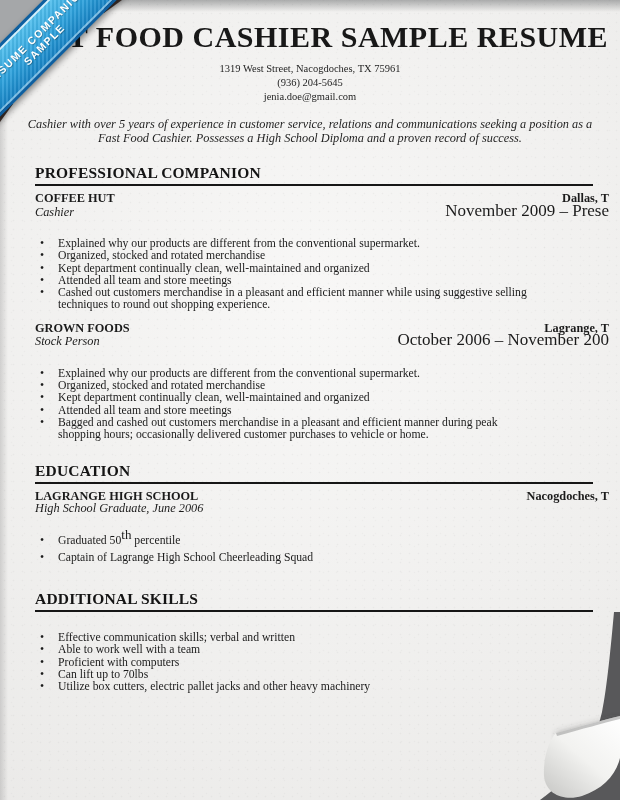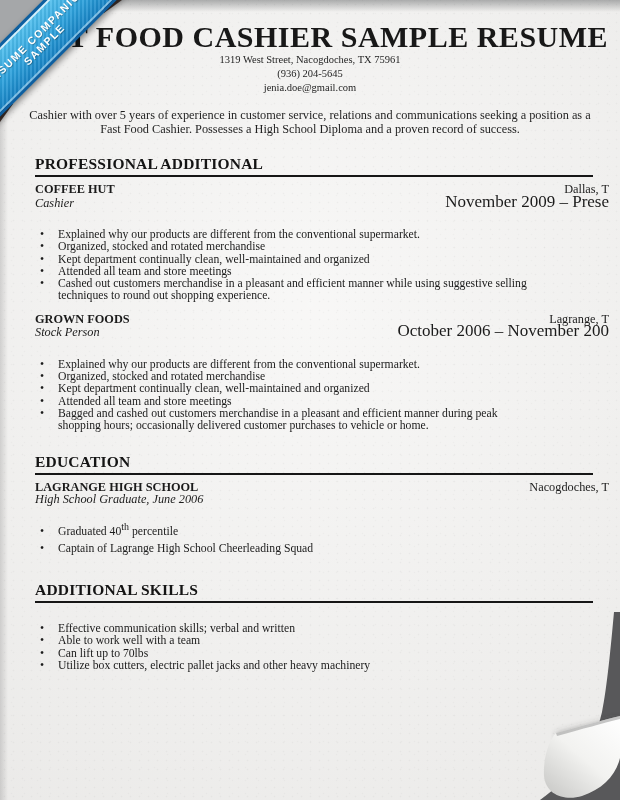--- a/index.html
+++ b/index.html
@@ -34,54 +34,54 @@
     background:linear-gradient(90deg, rgba(60,60,62,0.18), rgba(60,60,62,0));
     pointer-events:none;
   }
 
   
   .fullwidth { width:620px; text-align:center; }
   h1.title {
     margin-top:20px; font-size:30px; line-height:33px; font-weight:bold;
     letter-spacing:0.5px; color:#181818; text-align:center;
   }
-  .contact { margin-top:0; font-size:10.5px; line-height:14px; color:#242424; }
+  .contact { margin-top:9px; font-size:10.5px; line-height:14px; color:#242424; }
   .summary {
-    margin:13px auto 0 auto; width:566px; 
+    margin:13px auto 0 auto; width:566px; font-style:italic;
     font-size:12.3px; line-height:14px; text-align:center; color:#1f1f1f;
   }
 
   
   .content { margin-left:35px; width:558px; }
   section.sec h2 {
     font-size:15.5px; font-weight:bold; letter-spacing:0.2px;
     padding-bottom:2px; border-bottom:2.2px solid #161616; color:#141414;
   }
   .sec-experience { margin-top:19px; }
   .sec-education  { margin-top:20px; }
   .sec-skills     { margin-top:26px; }
 
   .job { margin-top:6px; }
   .job + .job { margin-top:10px; }
   .row { display:flex; justify-content:space-between; align-items:baseline; }
   .co, .school { font-size:12.3px; font-weight:bold; line-height:12.5px; }
-  .loc { font-size:12.3px; font-weight:normal; line-height:12.5px; margin-right:-16px; white-space:nowrap;text-align:center; }
+  .loc { font-size:12.3px; font-weight:bold; line-height:12.5px; margin-right:-16px; white-space:nowrap;text-align:center; }
   .role, .degree { font-size:12.3px; font-style:italic; line-height:12.5px;font-family:Liberation Serif, serif; }
   .dates { font-size:17px; line-height:12.5px; margin-right:-16px; white-space:nowrap; }
 
   ul.bullets { list-style:none; margin-top:20px; }
   ul.bullets li {
     position:relative; padding-left:23px; font-size:11.7px; line-height:12.3px;
     width:492px;
   }
   ul.bullets li::before {
     content:"•"; position:absolute; left:5px; top:0; font-size:11.7px;
   }
   ul.bullets.edu li { margin-bottom:5px; }
-  sup { font-size:10px; vertical-align:super; line-height:0; }
+  sup { font-size:13px; vertical-align:super; line-height:0; }
 
   
   .corner-gray {
     position:absolute; top:0; left:0; width:46px; height:46px;
     background:#a5a7a9;
     clip-path:polygon(0 0, 100% 0, 0 100%);
   }
   .ribbon-wrap { position:absolute; top:0; left:0; width:190px; height:190px; pointer-events:none; }
   .ribbon {
     position:absolute; left:-110px; top:14px; width:300px; height:52px;
@@ -127,21 +127,21 @@
         <div>1319 West Street, Nacogdoches, TX 75961</div>
         <div>(936) 204-5645</div>
         <div>jenia.doe@gmail.com</div>
       </div>
       <p class="summary">Cashier with over 5 years of experience in customer service, relations and communications seeking a position as a Fast Food Cashier. Possesses a High School Diploma and a proven record of success.</p>
     </div>
 
     <div class="content">
 
       <section class="sec sec-experience">
-        <h2>PROFESSIONAL ADDITIONAL</h2>
+        <h2>PROFESSIONAL COMPANION</h2>
 
         <div class="job">
           <div class="row">
             <span class="co">COFFEE HUT</span>
             <span class="loc">Dallas, T</span>
           </div>
           <div class="row">
             <span class="role">Cashier</span>
             <span class="dates">November 2009 – Prese</span>
           </div>
@@ -177,32 +177,33 @@
         <h2>EDUCATION</h2>
         <div class="job">
           <div class="row">
             <span class="school">LAGRANGE HIGH SCHOOL</span>
             <span class="loc">Nacogdoches, T</span>
           </div>
           <div class="row">
             <span class="degree">High School Graduate, June 2006</span>
           </div>
           <ul class="bullets edu">
-            <li><span>Graduated 40</span><sup>th</sup><span> percentile</span></li>
+            <li><span>Graduated 50</span><sup>th</sup><span> percentile</span></li>
             <li>Captain of Lagrange High School Cheerleading Squad</li>
           </ul>
         </div>
       </section>
 
       <section class="sec sec-skills">
         <h2>ADDITIONAL SKILLS</h2>
         <div class="job">
           <ul class="bullets">
             <li>Effective communication skills; verbal and written</li>
             <li>Able to work well with a team</li>
+            <li>Proficient with computers</li>
             <li>Can lift up to 70lbs</li>
             <li>Utilize box cutters, electric pallet jacks and other heavy machinery</li>
           </ul>
         </div>
       </section>
 
     </div>
   </div>
 
   <svg class="curl" viewBox="0 0 120 200" xmlns="http://www.w3.org/2000/svg">

